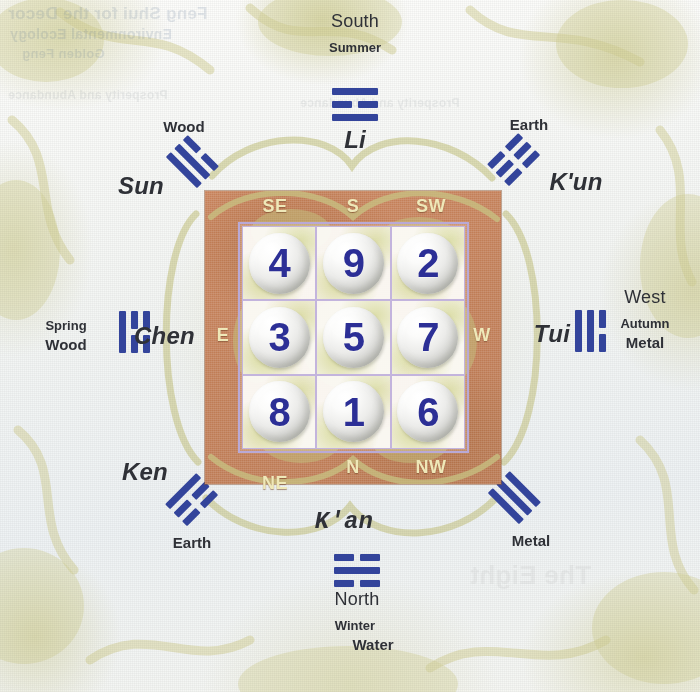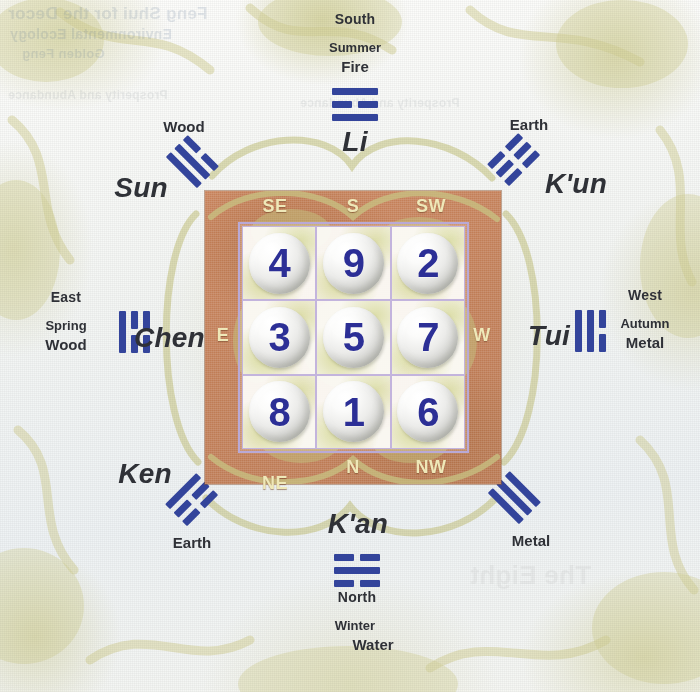--- a/index.html
+++ b/index.html
@@ -53,24 +53,24 @@
   }
   .bleed.b1{left:8px;top:4px;font-size:17px;}
   .bleed.b2{left:10px;top:26px;font-size:14px;}
   .bleed.b3{left:22px;top:46px;font-size:13px;}
   .bleed.b4{left:8px;top:88px;font-size:12px;color:rgba(120,128,140,.13);}
   .bleed.b5{left:300px;top:96px;font-size:12px;color:rgba(120,128,140,.12);}
   .bleed.b6{left:470px;top:560px;font-size:26px;color:rgba(150,150,150,.10);}
 
   
   .tnode{position:absolute;text-align:center;color:#2f3137;}
-  .t-major{font-size:14px;font-weight:bold;letter-spacing:.2px;line-height:1.05;}
+  .t-major{font-size:18px;font-weight:normal;letter-spacing:.2px;line-height:1.05;}
   .t-minor{font-size:13px;font-weight:bold;line-height:1.16;}
   .t-elem{font-size:15px;font-weight:bold;line-height:1.16;}
-  .t-name{font-size:28px;font-style:italic;font-weight:bold;letter-spacing:.2px;}
+  .t-name{font-size:24px;font-style:italic;font-weight:bold;letter-spacing:.2px;}
 
   
   .trigram{position:absolute;}
   .tg-line{position:absolute;height:7px;background:#33449b;border-radius:1px;}
   .tg-line.seg{width:43%;}
   .tg-line.full{width:100%;left:0;}
   .tg-line.segL{left:0;}
   .tg-line.segR{right:0;}
 
   
@@ -190,21 +190,20 @@
 
   <div class="bleed b1">Feng Shui for the Decor</div>
   <div class="bleed b2">Environmental Ecology</div>
   <div class="bleed b3">Golden Feng</div>
   <div class="bleed b4">Prosperity and Abundance</div>
   <div class="bleed b5">Prosperity and Abundance</div>
   <div class="bleed b6">The Eight</div>
 
   <div class="tnode t-major" style="left:290px;top:12px;width:130px;">South</div>
   <div class="tnode t-minor" style="left:290px;top:40px;width:130px;">Summer</div>
-  <div class="tnode t-elem" style="left:290px;top:58px;width:130px;">Fire</div>
   <div class="trigram" style="left:332px;top:88px;width:46px;height:33px;">
     <div class="tg-line full" style="top:0;"></div>
     <div class="tg-line seg segL" style="top:13px;"></div>
     <div class="tg-line seg segR" style="top:13px;"></div>
     <div class="tg-line full" style="top:26px;"></div>
   </div>
   <div class="tnode t-name" style="left:315px;top:126px;width:80px;">Li</div>
 
   <div class="tnode t-elem" style="left:142px;top:118px;width:84px;">Wood</div>
   <div class="trigram" style="left:170px;top:146px;width:44px;height:32px;transform:rotate(45deg);">
@@ -219,21 +218,20 @@
   <div class="trigram" style="left:492px;top:144px;width:44px;height:32px;transform:rotate(-45deg);">
     <div class="tg-line seg segL" style="top:0;"></div>
     <div class="tg-line seg segR" style="top:0;"></div>
     <div class="tg-line seg segL" style="top:12px;"></div>
     <div class="tg-line seg segR" style="top:12px;"></div>
     <div class="tg-line seg segL" style="top:24px;"></div>
     <div class="tg-line seg segR" style="top:24px;"></div>
   </div>
   <div class="tnode t-name" style="left:540px;top:168px;width:72px;text-align:center;">K'un</div>
 
-  <div class="tnode t-major" style="left:18px;top:290px;width:96px;">East</div>
   <div class="tnode t-minor" style="left:18px;top:318px;width:96px;">Spring</div>
   <div class="tnode t-elem" style="left:18px;top:336px;width:96px;">Wood</div>
   <div class="trigram" style="left:113px;top:316px;width:42px;height:32px;transform:rotate(90deg);">
     <div class="tg-line seg segL" style="top:0;"></div>
     <div class="tg-line seg segR" style="top:0;"></div>
     <div class="tg-line seg segL" style="top:12px;"></div>
     <div class="tg-line seg segR" style="top:12px;"></div>
     <div class="tg-line full" style="top:24px;"></div>
   </div>
   <div class="tnode t-name" style="left:134px;top:322px;width:80px;text-align:left;">Chen</div>
@@ -259,21 +257,21 @@
   </div>
   <div class="tnode t-elem" style="left:150px;top:534px;width:84px;">Earth</div>
 
   <div class="trigram" style="left:492px;top:482px;width:44px;height:32px;transform:rotate(45deg);">
     <div class="tg-line full" style="top:0;"></div>
     <div class="tg-line full" style="top:12px;"></div>
     <div class="tg-line full" style="top:24px;"></div>
   </div>
   <div class="tnode t-elem" style="left:490px;top:532px;width:82px;">Metal</div>
 
-  <div class="tnode t-name" style="left:318px;top:508px;width:80px;">K'an</div>
+  <div class="tnode t-name" style="left:304px;top:508px;width:80px;font-family:Liberation Mono, monospace;">K'an</div>
   <div class="trigram" style="left:334px;top:554px;width:46px;height:33px;">
     <div class="tg-line seg segL" style="top:0;"></div>
     <div class="tg-line seg segR" style="top:0;"></div>
     <div class="tg-line full" style="top:13px;"></div>
     <div class="tg-line seg segL" style="top:26px;"></div>
     <div class="tg-line seg segR" style="top:26px;"></div>
   </div>
   <div class="tnode t-major" style="left:292px;top:590px;width:130px;">North</div>
   <div class="tnode t-minor" style="left:290px;top:618px;width:130px;">Winter</div>
   <div class="tnode t-elem" style="left:308px;top:636px;width:130px;">Water</div>

